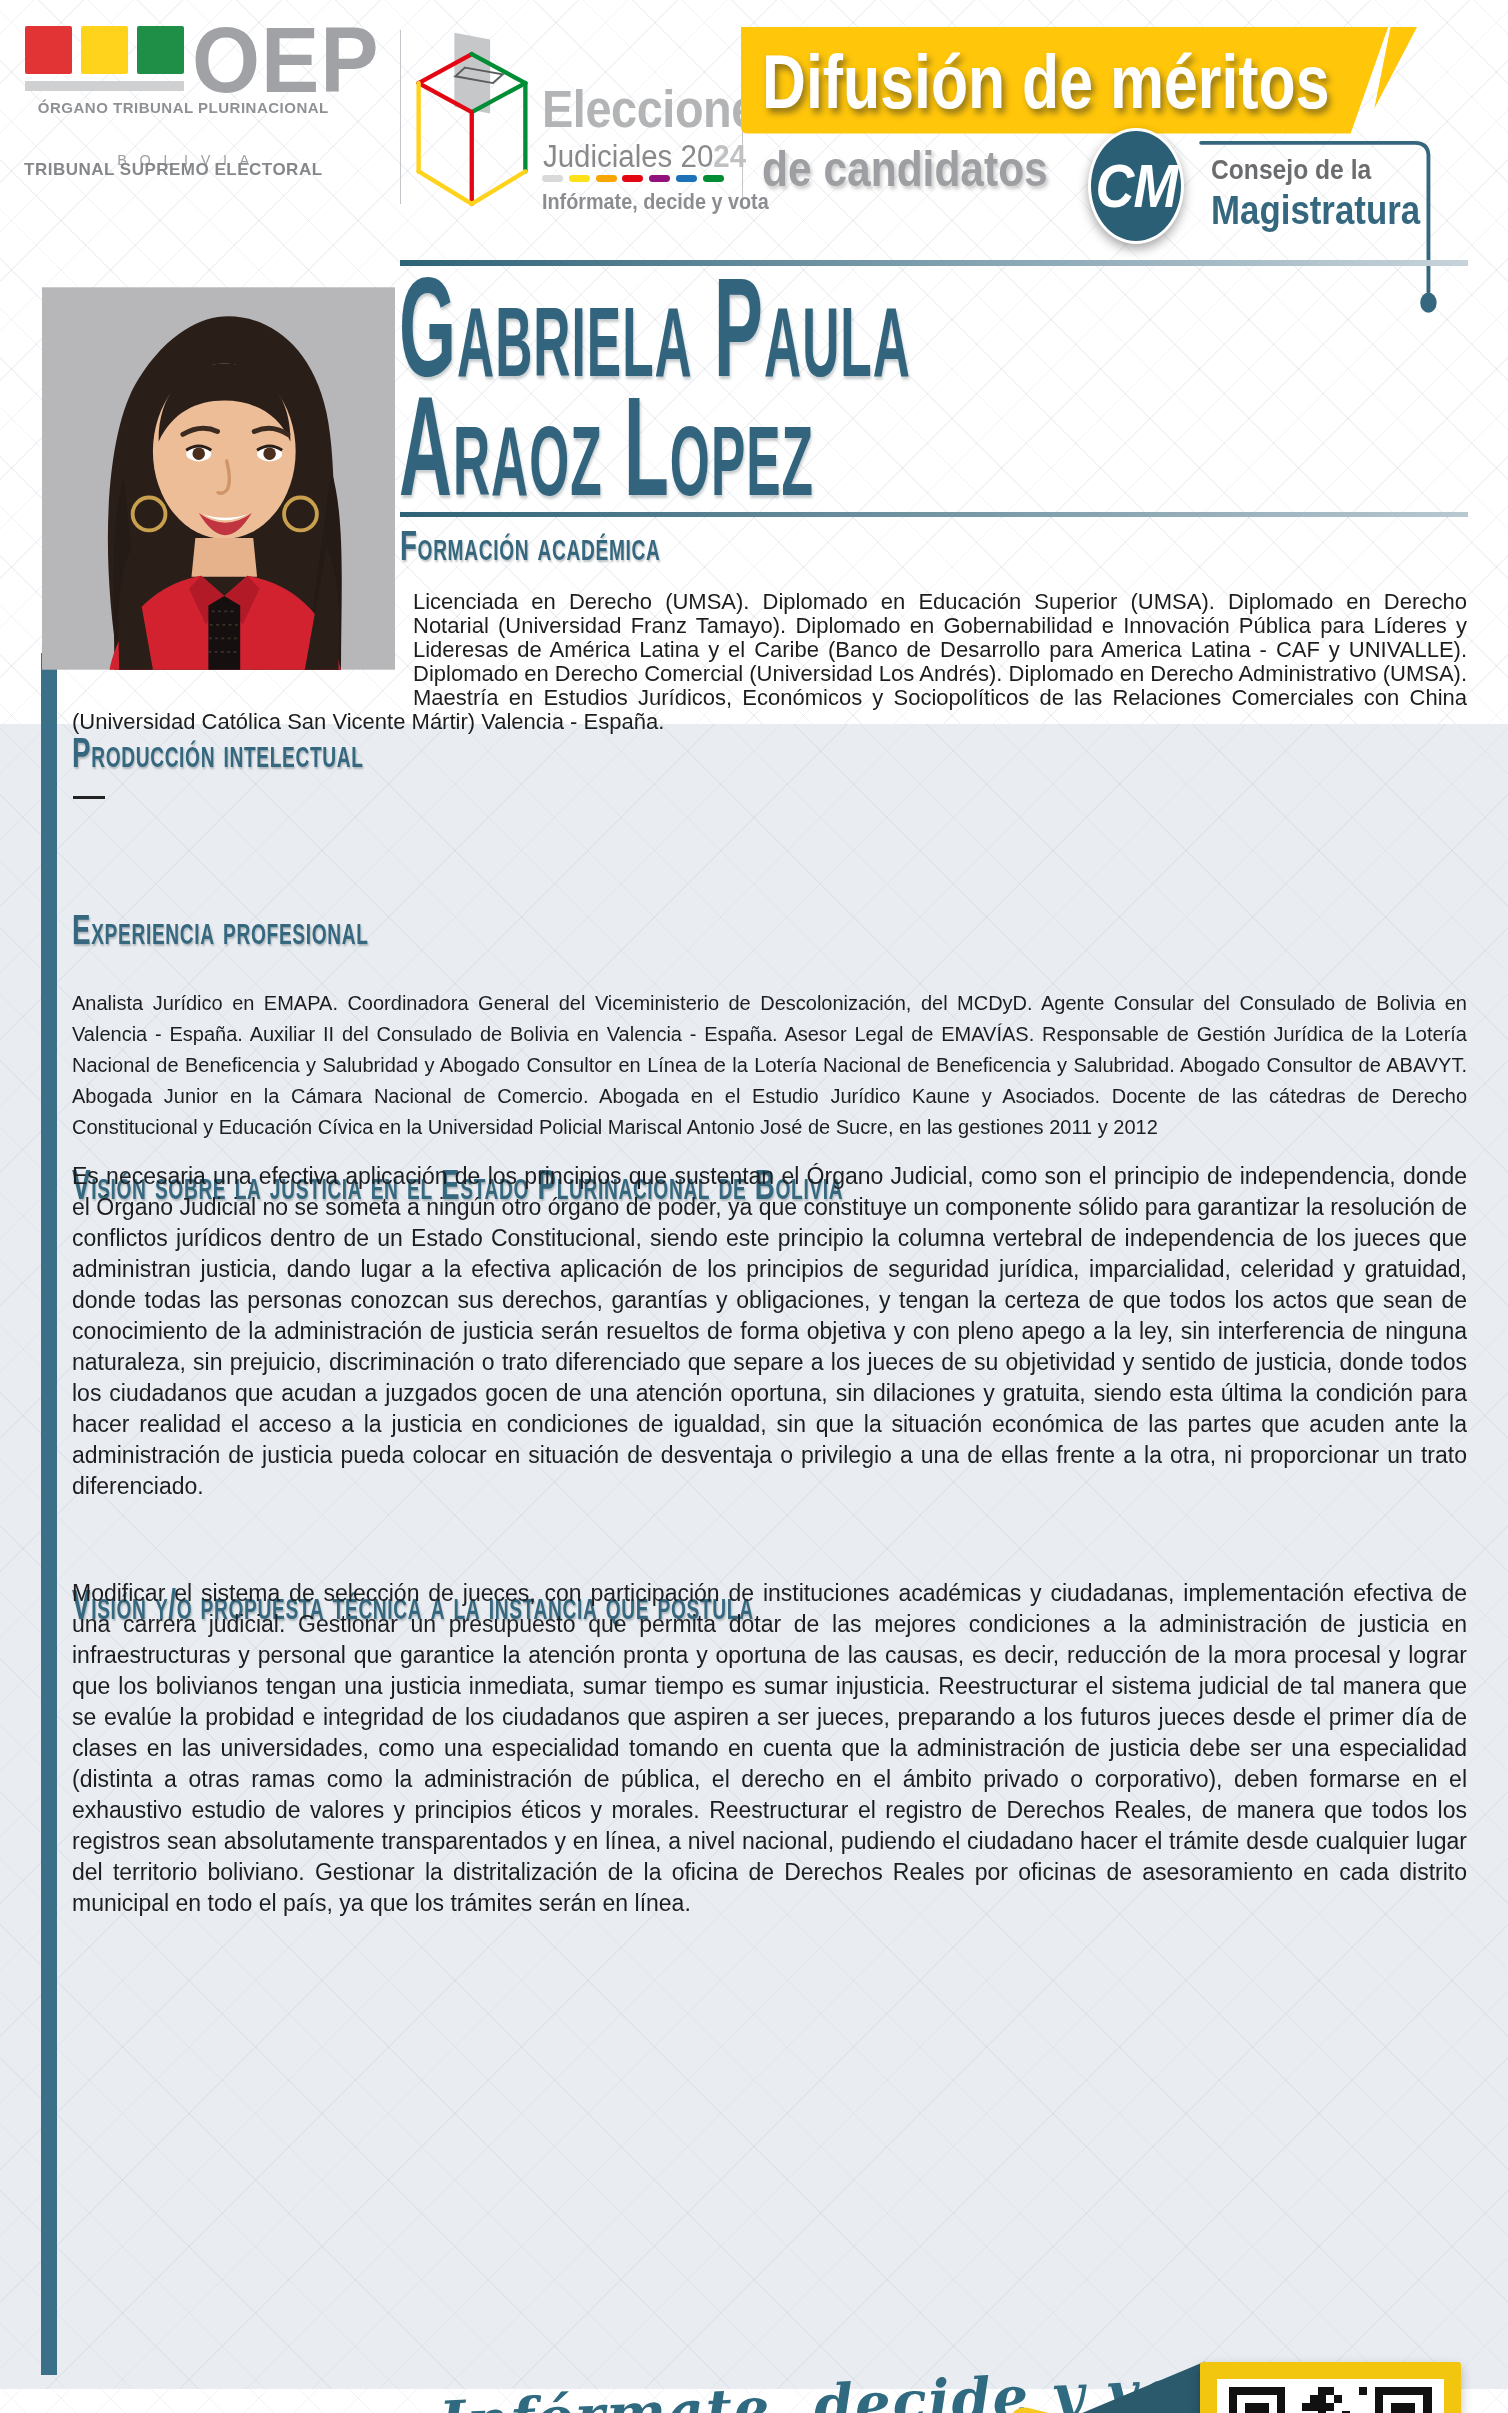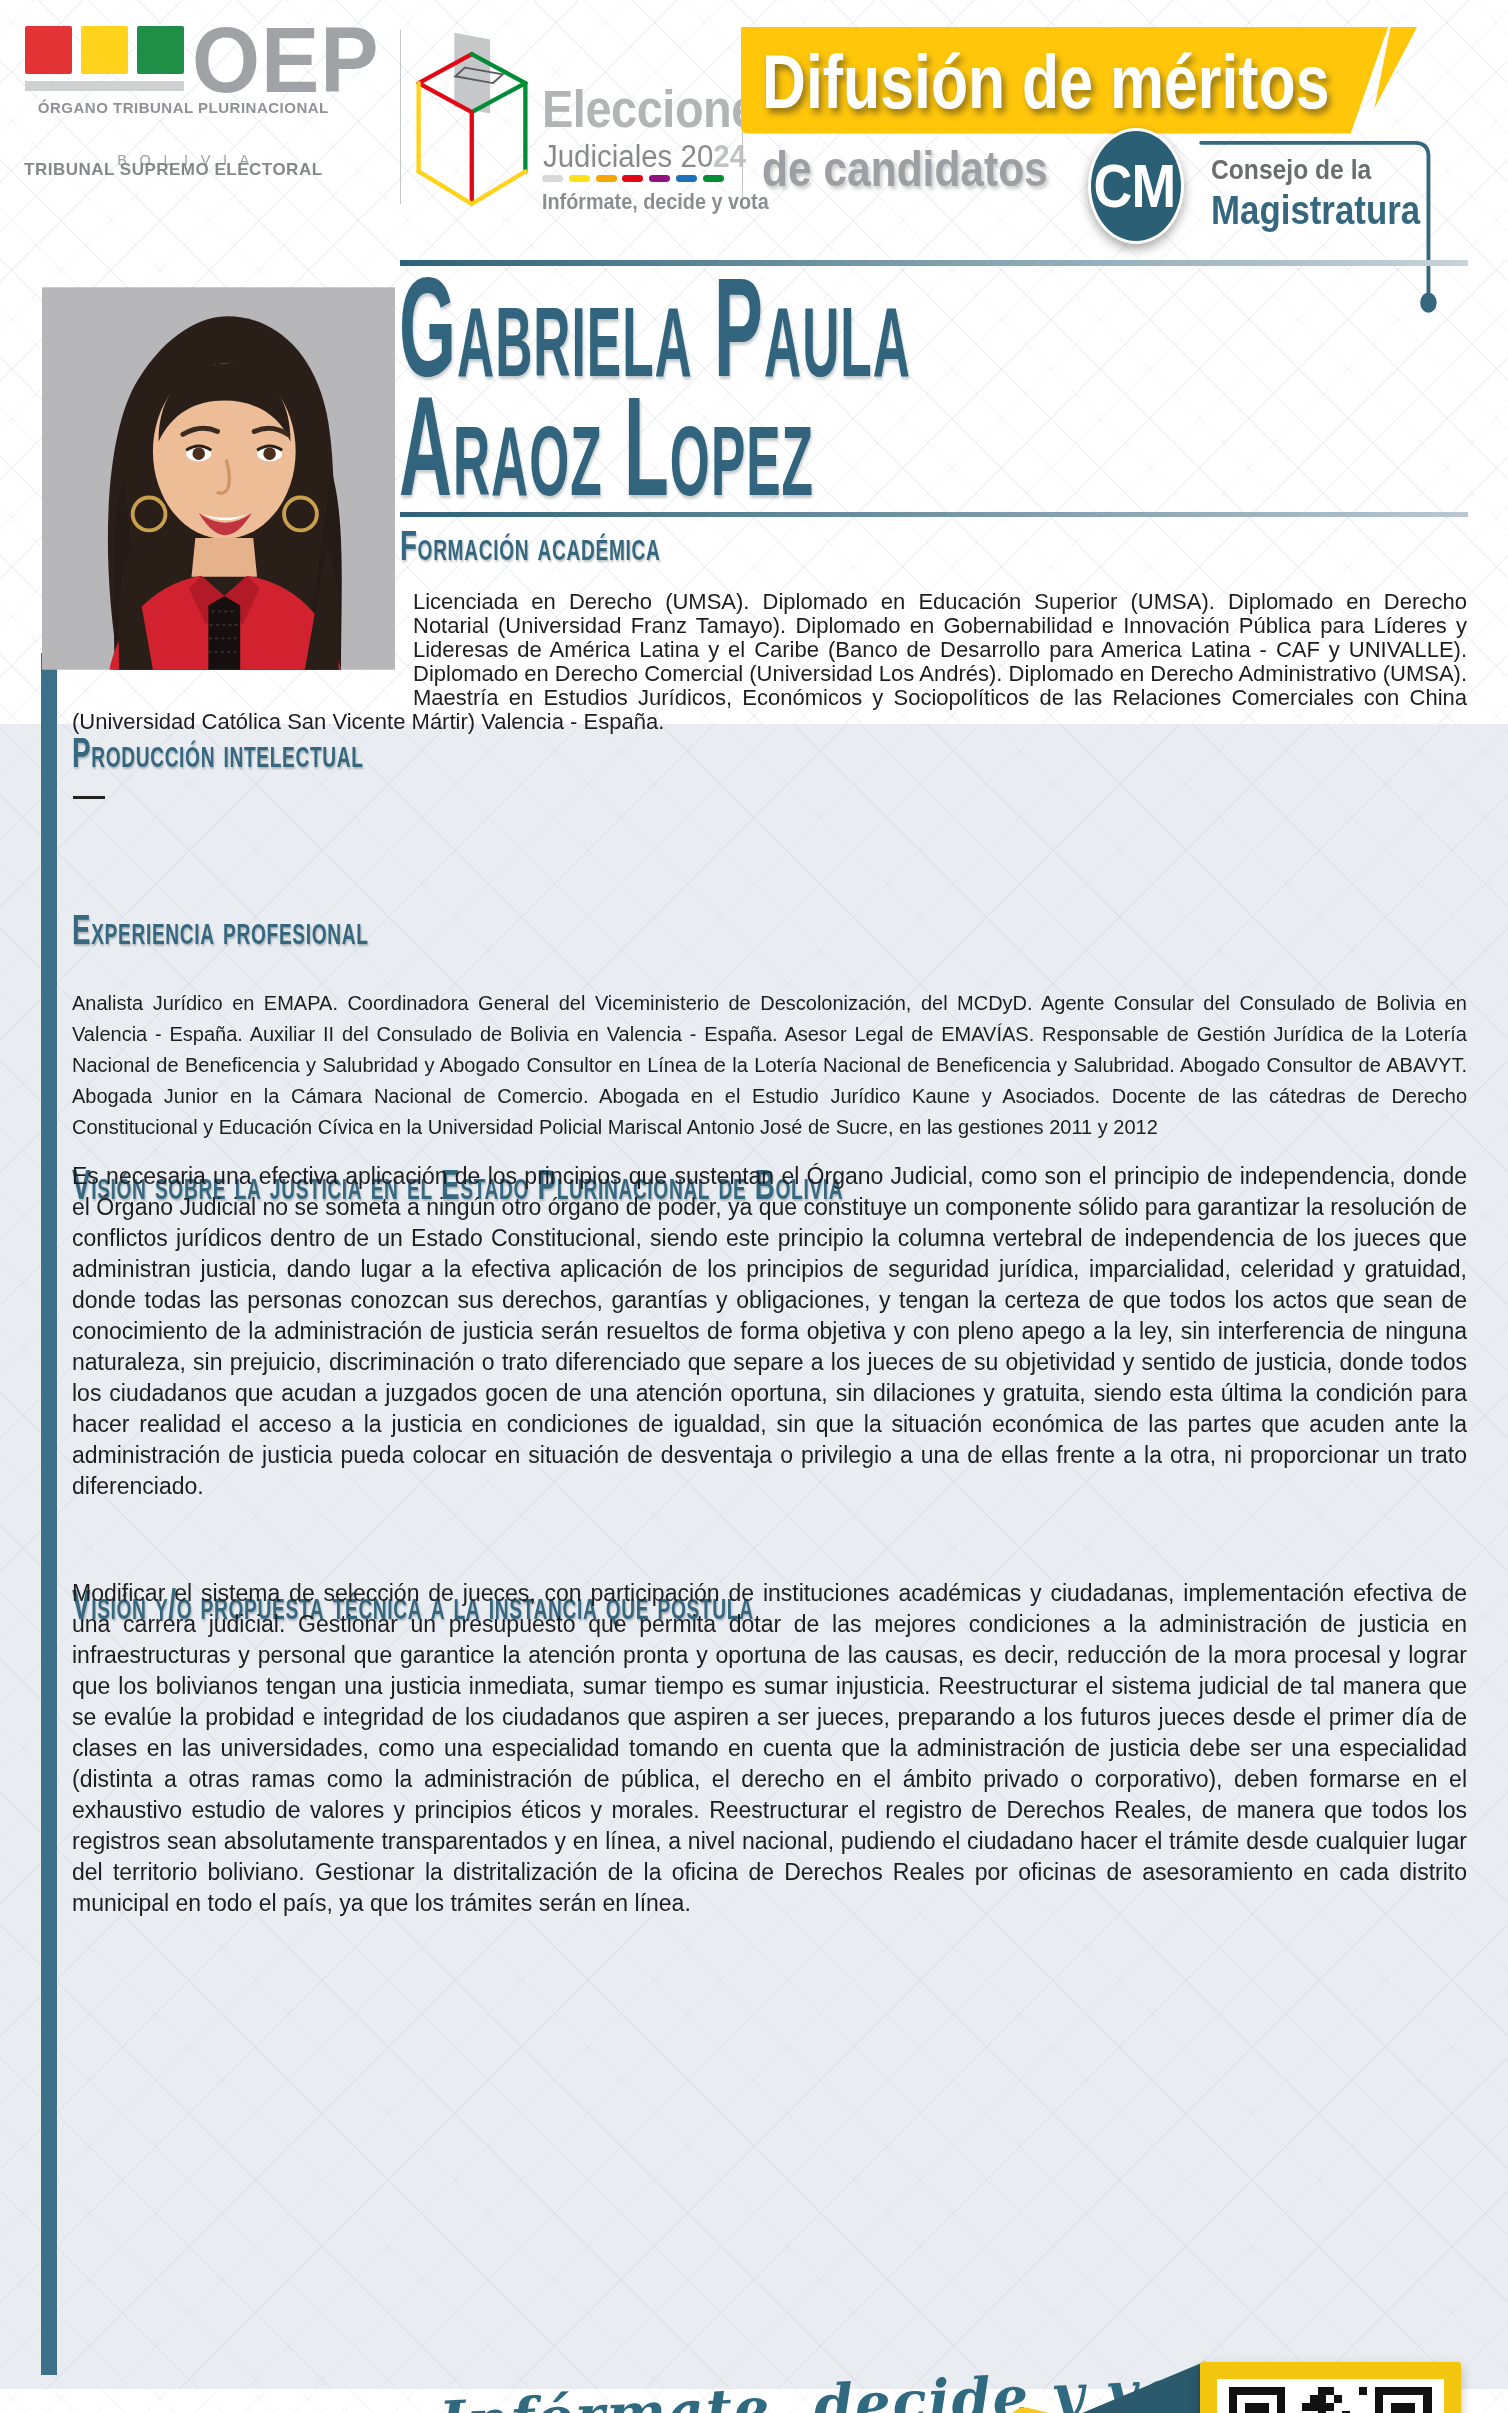--- a/index.html
+++ b/index.html
@@ -63,21 +63,21 @@
   .banner-title { position:absolute; left:762px; top:38px; font-size:76px; font-weight:bold; color:#fff;
     white-space:nowrap; transform:scaleX(.8); transform-origin:left top;
     text-shadow:3.9px 4.8px 6.8px rgba(40,40,40,.5); }
   .banner-sub { position:absolute; left:762px; top:140px; font-size:50px; font-weight:bold; color:#9d9fa2;
     white-space:nowrap; transform:scaleX(.85); transform-origin:left top;
     text-shadow:2.4px 3.4px 4.3px rgba(60,60,60,.28); }
 
   
   .cm-ellipse { position:absolute; left:1088px; top:128px; width:96px; height:116px; border-radius:50%;
     background:#2B5F76; border:3.4px solid #fff; box-shadow:0 4.8px 10.6px rgba(0,0,0,.35);
-    display:flex; align-items:center; justify-content:flex-end; }
+    display:flex; align-items:center; justify-content:center;font-style:italic; }
   .cm-acronym { font-size:61px; font-weight:bold; color:#fff; transform:scaleX(.88); letter-spacing:-1px; }
   .cm-bracket { position:absolute; left:1197px; top:138px; }
   .cm-line1 { position:absolute; left:1211px; top:154px; font-size:28px; font-weight:bold; color:#6a6c6e;
     white-space:nowrap; transform:scaleX(.88); transform-origin:left top; }
   .cm-line2 { position:absolute; left:1211px; top:187px; font-size:41px; font-weight:bold; color:#35677E;
     white-space:nowrap; transform:scaleX(.85); transform-origin:left top; }
 
   
   .top-rule  { position:absolute; left:400px; top:260px; width:1068px; height:6.3px;
     background:linear-gradient(90deg,#2E6276,#87a5b3 55%,#c7d3da); }

